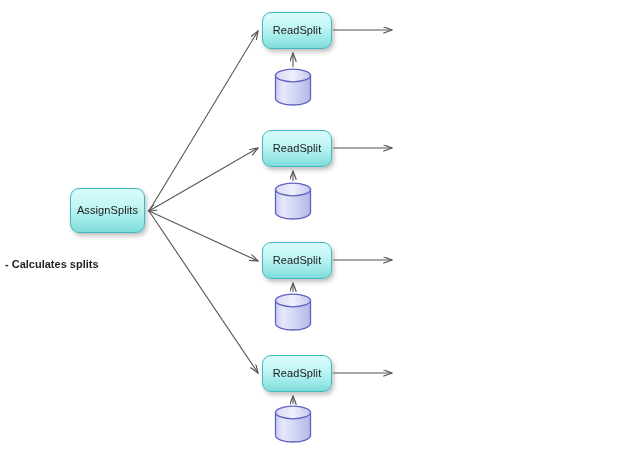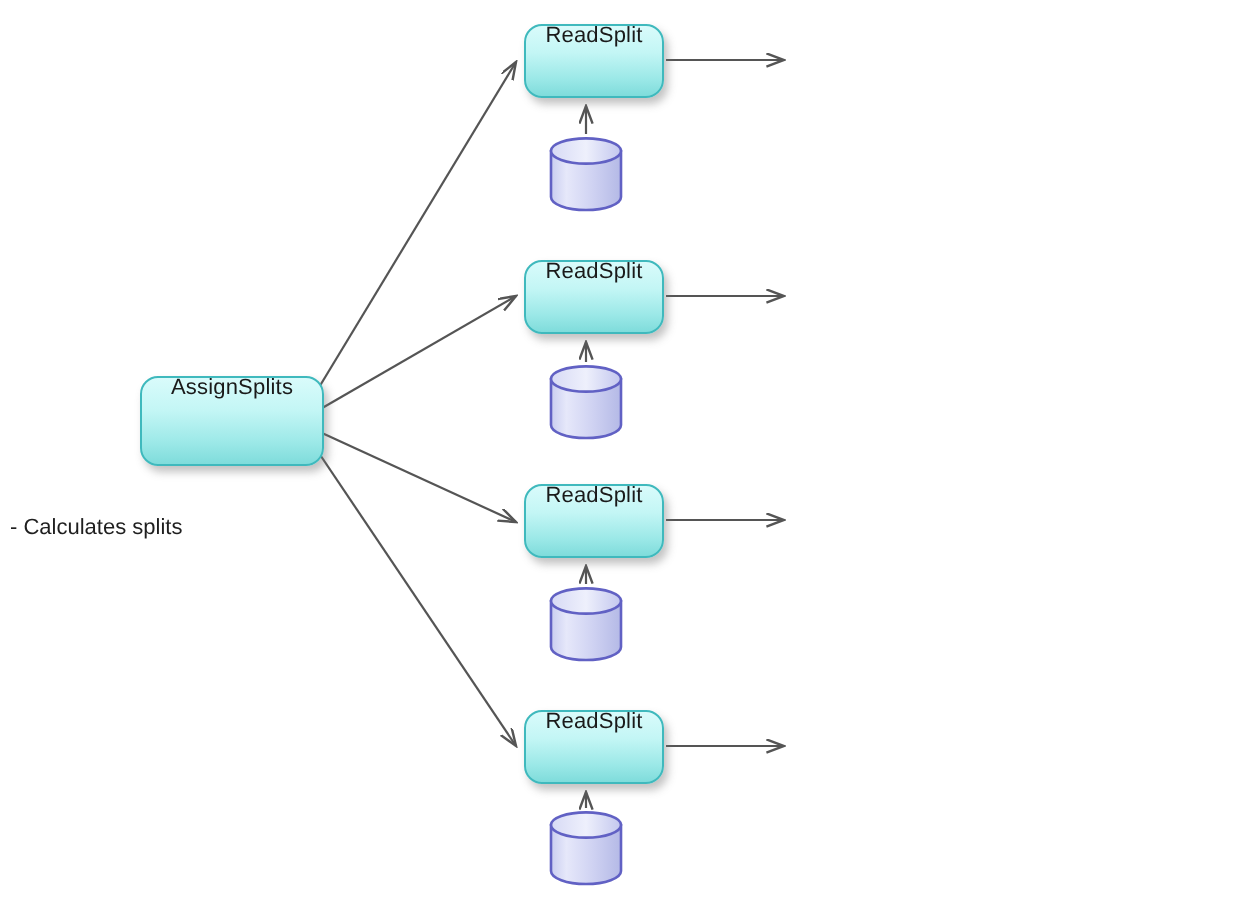--- a/index.html
+++ b/index.html
@@ -28,31 +28,32 @@
     pointer-events: none;
   }
   .node-box {
     position: absolute;
     box-sizing: border-box;
     border: 1px solid #3fb9bd;
     border-radius: 9px;
     background: linear-gradient(to bottom, #d9fbfb 0%, #c3f6f5 38%, #9de9e8 74%, #7fdcdb 100%);
     box-shadow: 2px 3px 4px rgba(120,120,120,0.45);
     display: flex;
+    align-items: center;
     justify-content: center;
     color: #1a1a1a;
     font-size: 11px;
     line-height: 1;
     letter-spacing: 0.1px;
     white-space: nowrap;
   }
   .node-assign {
     left: 70px;
     top: 188px;
-    width: 92px;
+    width: 75px;
     height: 45px;
   }
   .node-read {
     left: 262px;
     width: 70px;
     height: 37px;
   }
   .read-0 { top: 12px; }
   .read-1 { top: 130px; }
   .read-2 { top: 242px; }
@@ -72,21 +73,21 @@
 
   .annotation {
     position: absolute;
     left: 5px;
     top: 256px;
     font-size: 11px;
     color: #1f1f1f;
     line-height: 16px;
     white-space: nowrap;
   }
-  .annotation div { white-space: nowrap; }
+  .annotation div { white-space: nowrap; font-weight: bold; }
 </style>
 </head>
 <body>
 
 <div id="canvas">
 
   <svg id="edges" width="620" height="460" viewBox="0 0 620 460">
     <defs>
       <marker id="arrowEnd" markerWidth="9" markerHeight="9" refX="8" refY="3" orient="auto" markerUnits="strokeWidth">
         <path d="M0,0 L8,3 L0,6" fill="none" stroke="#555555" stroke-width="1.1"></path>

